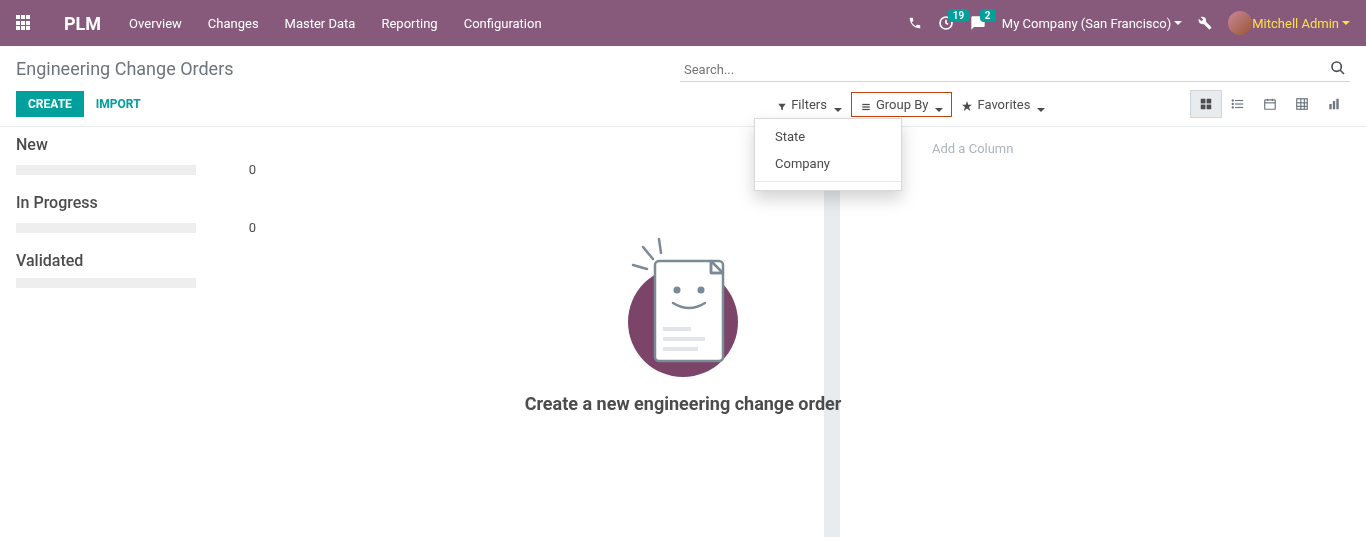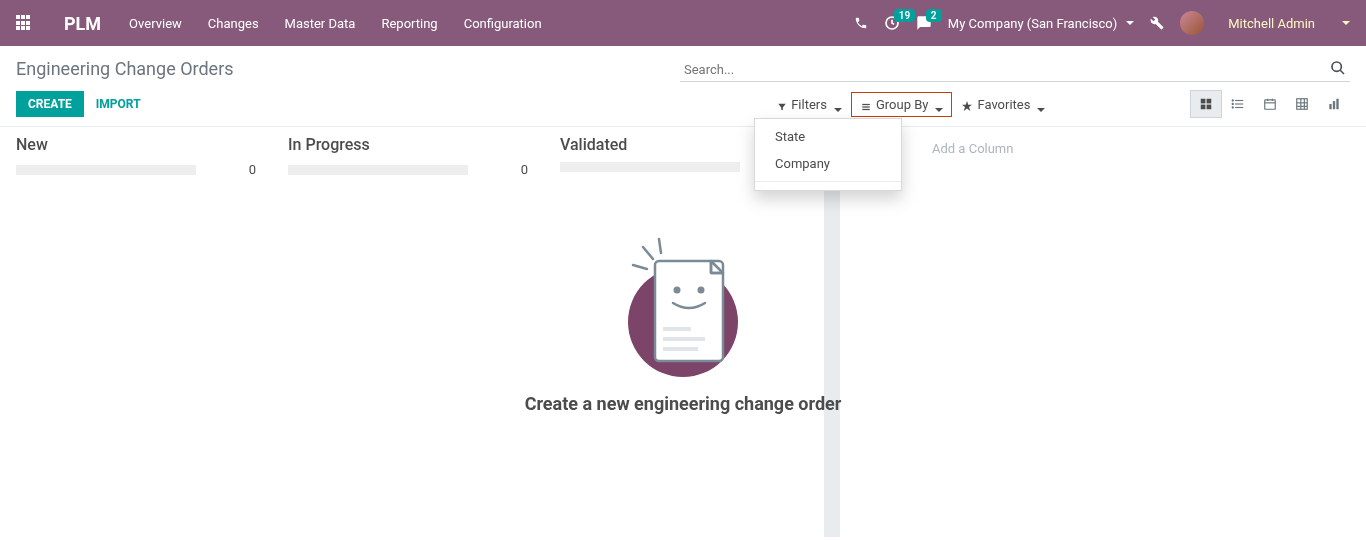--- a/index.html
+++ b/index.html
@@ -7,22 +7,22 @@
 
 .navbar { background:#875a7b; height:46px; display:flex; align-items:center; color:#fff; padding:0 16px; }
 .navbar .apps-icon { width:16px; height:16px; display:flex; flex-wrap:wrap; gap:1px; cursor:pointer; }
 .navbar .apps-icon span { width:4px; height:4px; background:#fff; }
 .brand { font-size:18px; font-weight:700; margin-left:32px; margin-right:16px; }
 .nav-menu { display:flex; gap:2px; }
 .nav-menu a { color:#fff; text-decoration:none; padding:6px 12px; font-size:13px; cursor:pointer; border-radius:0; }
 .nav-right { margin-left:auto; display:flex; align-items:center; gap:16px; }
 .icon-btn { color:#fff; cursor:pointer; position:relative; display:flex; align-items:center; }
 .badge { position:absolute; top:-6px; left:10px; background:#00a09d; color:#fff; font-size:10px; padding:1px 5px; border-radius:4px; font-weight:600; }
-.company-sel { color:#fff; font-size:13px; cursor:pointer; display:flex; align-items:center; gap:6px; }
-.user-menu { display:flex; align-items:center; gap:24px; color:#fef9c3; cursor:pointer; }
+.company-sel { color:#fff; font-size:13px; cursor:pointer; display:flex; align-items:center; }
+.user-menu { display:flex; align-items:center; gap:0; color:#fde047; cursor:pointer; }
 .avatar { width:24px; height:24px; border-radius:50%; background:linear-gradient(135deg,#c89 0%,#953 100%); }
 
 .control-panel { padding:12px 16px 0 16px; border-bottom:1px solid #e9ecef; }
 .cp-top { display:flex; align-items:flex-start; margin-bottom:8px; }
 .breadcrumb { font-size:18px; color:#6c757d; }
 .search-wrap { flex:1; margin-left:auto; max-width:670px; position:relative; }
 .search-input { width:100%; border:none; border-bottom:1px solid #ced4da; padding:4px 28px 4px 4px; font-size:13px; outline:none; background:transparent; }
 .search-icon { position:absolute; right:4px; top:2px; cursor:pointer; }
 
 .cp-bottom { display:flex; align-items:center; padding-bottom:8px; }
@@ -33,21 +33,21 @@
 .filter-btn.active { border:1px solid #c2410c; background:#fff; }
 .caret { width:0; height:0; border-left:4px solid transparent; border-right:4px solid transparent; border-top:4px solid currentColor; display:inline-block; margin-left:3px; }
 .view-switch { display:flex; gap:0; }
 .view-btn { background:none; border:1px solid transparent; padding:6px 8px; cursor:pointer; color:#6c757d; display:flex; align-items:center; justify-content:center; }
 .view-btn.active { background:#e9ecef; border-color:#ced4da; color:#4c4c4c; }
 
 .dropdown { position:absolute; top:118px; left:754px; width:148px; background:#fff; border:1px solid rgba(0,0,0,.15); box-shadow:0 0.5rem 1rem rgba(0,0,0,.175); z-index:100; padding:4px 0; }
 .dropdown-item { padding:6px 20px; font-size:13px; color:#4c4c4c; cursor:pointer; }
 .dropdown-divider { height:0; margin:4px 0; border-top:1px solid #e9ecef; }
 
-.kanban { display:flex; padding:0; height:calc(100% - 130px); position:relative; background:#fff; }
+.kanban { display:flex; padding:0; height:calc(100% - 130px); position:relative; background:#fff;flex-direction:column; }
 .kanban-col { width:272px; padding:8px 16px; }
 .col-head { display:flex; align-items:center; justify-content:space-between; margin-bottom:8px; }
 .col-title { font-size:16px; font-weight:500; color:#4c4c4c; }
 .col-count { font-size:13px; color:#4c4c4c; }
 .col-progress { height:10px; background:#eee; border-radius:0; width:180px; }
 .progress-row { display:flex; align-items:center; justify-content:space-between; gap:8px; }
 .bg-column { position:absolute; left:824px; top:0; bottom:0; width:16px; background:#e9ecef; }
 .add-col { padding:14px 16px; color:#adb5bd; font-size:13px; cursor:pointer; }
 
 .empty-state { position:absolute; left:50%; transform:translateX(-50%); top:110px; text-align:center; width:500px; }

